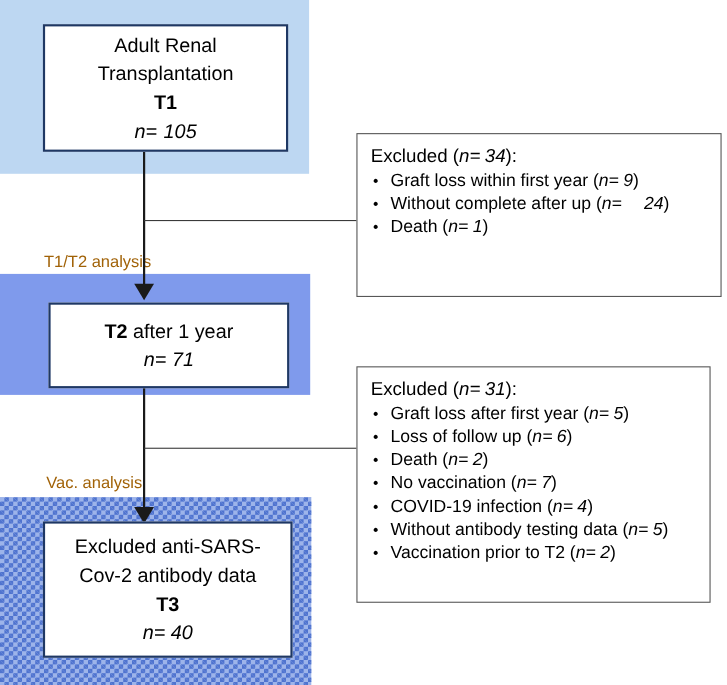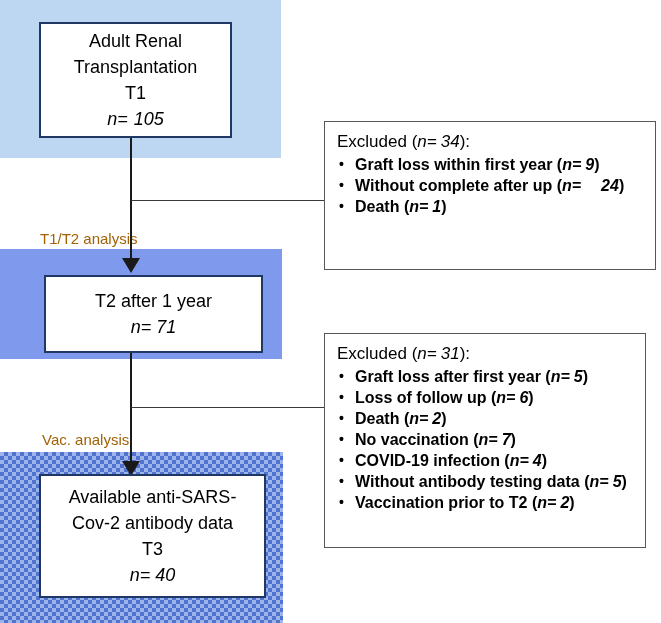--- a/index.html
+++ b/index.html
@@ -66,26 +66,26 @@
     border: 2px solid #1f3864;
     display: flex;
     flex-direction: column;
     align-items: center;
     justify-content: center;
     text-align: center;
     font-size: 18px;
     line-height: 26px;
     color: #000000;
   }
-  #box-t1 { left: 39px; top: 22px;  width: 193px; height: 116px; }
+  #box-t1 { left: 39px; top: 22px;  width: 223px; height: 116px; }
   #box-t2 { left: 44px; top: 275px; width: 219px; height: 78px;  }
   #box-t3 { left: 39px; top: 474px; width: 227px; height: 124px; }
 
   .flow-line { display: block; }
-  .bold { font-weight: normal; }
+  .bold { font-weight: bold; }
   .ital { font-style: italic; }
 
   
   .excl-box {
     position: absolute;
     box-sizing: border-box;
     background: #ffffff;
     border: 1.5px solid #575757;
     padding: 8px 10px 8px 10px;
     font-size: 16px;
@@ -103,21 +103,20 @@
   .excl-list {
     list-style: none;
     margin: 0;
     padding: 0;
   }
   .excl-list li {
     position: relative;
     padding-left: 20px;
     margin: 0;
     white-space: nowrap;
-    font-weight: bold;
   }
   .excl-list li::before {
     content: "\2022";
     position: absolute;
     left: 4px;
     top: 0;
     font-size: 14px;
   }
 
   
@@ -181,21 +180,21 @@
     <span class="flow-line bold">T1</span>
     <span class="flow-line"><span class="ital">n=</span><span class="ital" style="margin-left:6px;">105</span></span>
   </div>
 
   <div id="box-t2" class="flow-box">
     <span class="flow-line"><span class="bold">T2</span><span> after 1 year</span></span>
     <span class="flow-line"><span class="ital">n=</span><span class="ital" style="margin-left:5px;">71</span></span>
   </div>
 
   <div id="box-t3" class="flow-box">
-    <span class="flow-line">Available anti-SARS-</span>
+    <span class="flow-line">Excluded anti-SARS-</span>
     <span class="flow-line">Cov-2 antibody data</span>
     <span class="flow-line bold">T3</span>
     <span class="flow-line"><span class="ital">n=</span><span class="ital" style="margin-left:5px;">40</span></span>
   </div>
 
   <div id="excl-1" class="excl-box">
     <div class="excl-title"><span>Excluded (</span><span class="ital">n=</span><span class="ital" style="margin-left:4px;">34</span><span>):</span></div>
     <ul class="excl-list">
       <li><span>Graft loss within first year (</span><span class="ital">n=</span><span class="ital" style="margin-left:4px;">9</span><span>)</span></li>
       <li><span>Without complete after up (</span><span class="ital">n=</span><span class="ital" style="margin-left:20px;">24</span><span>)</span></li>

